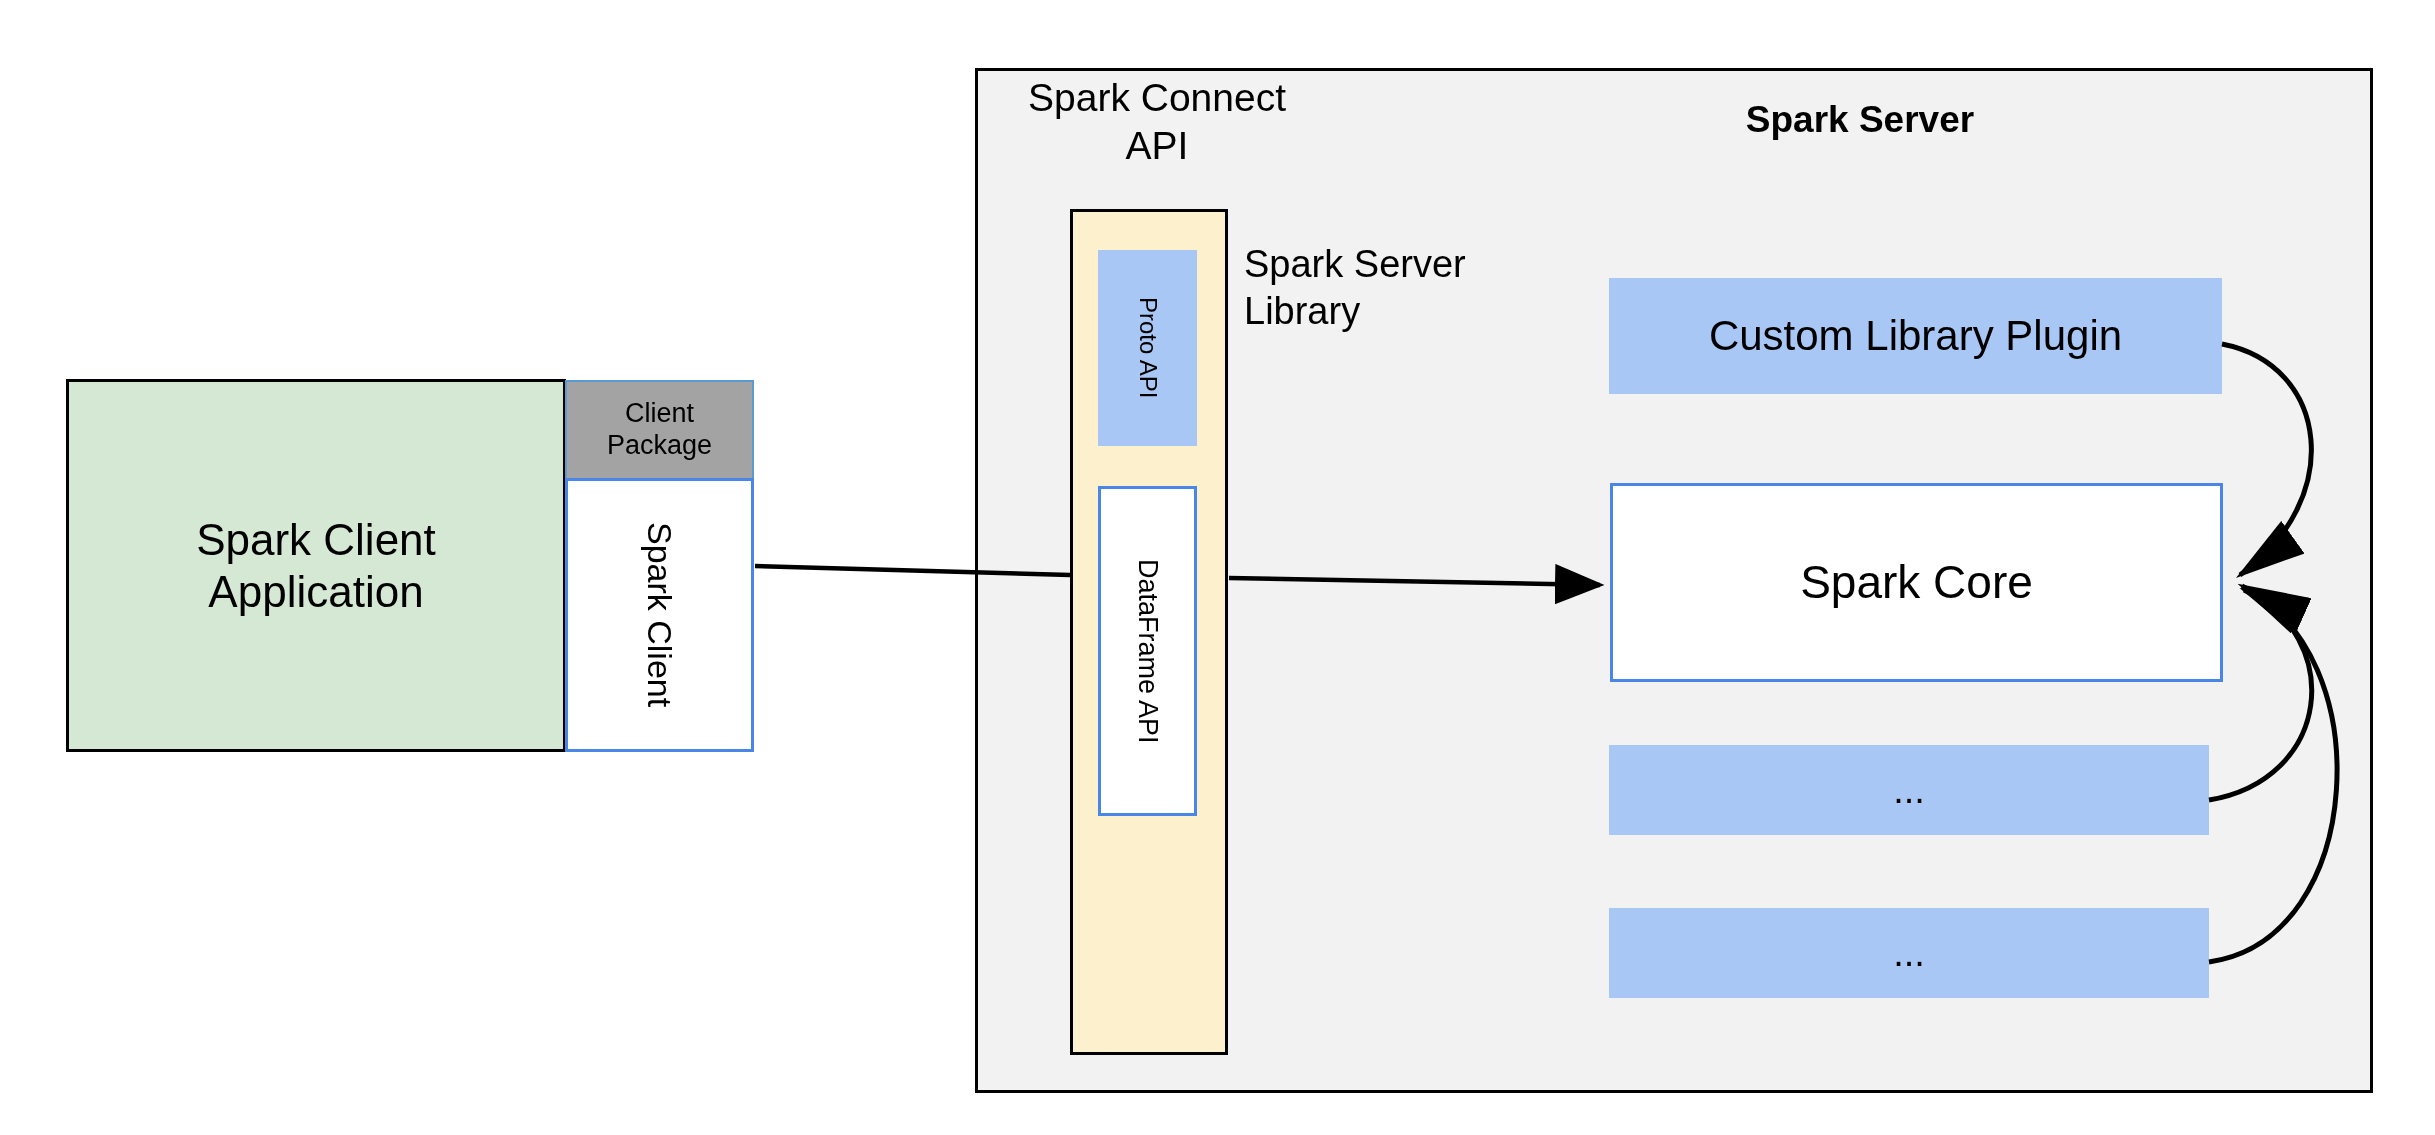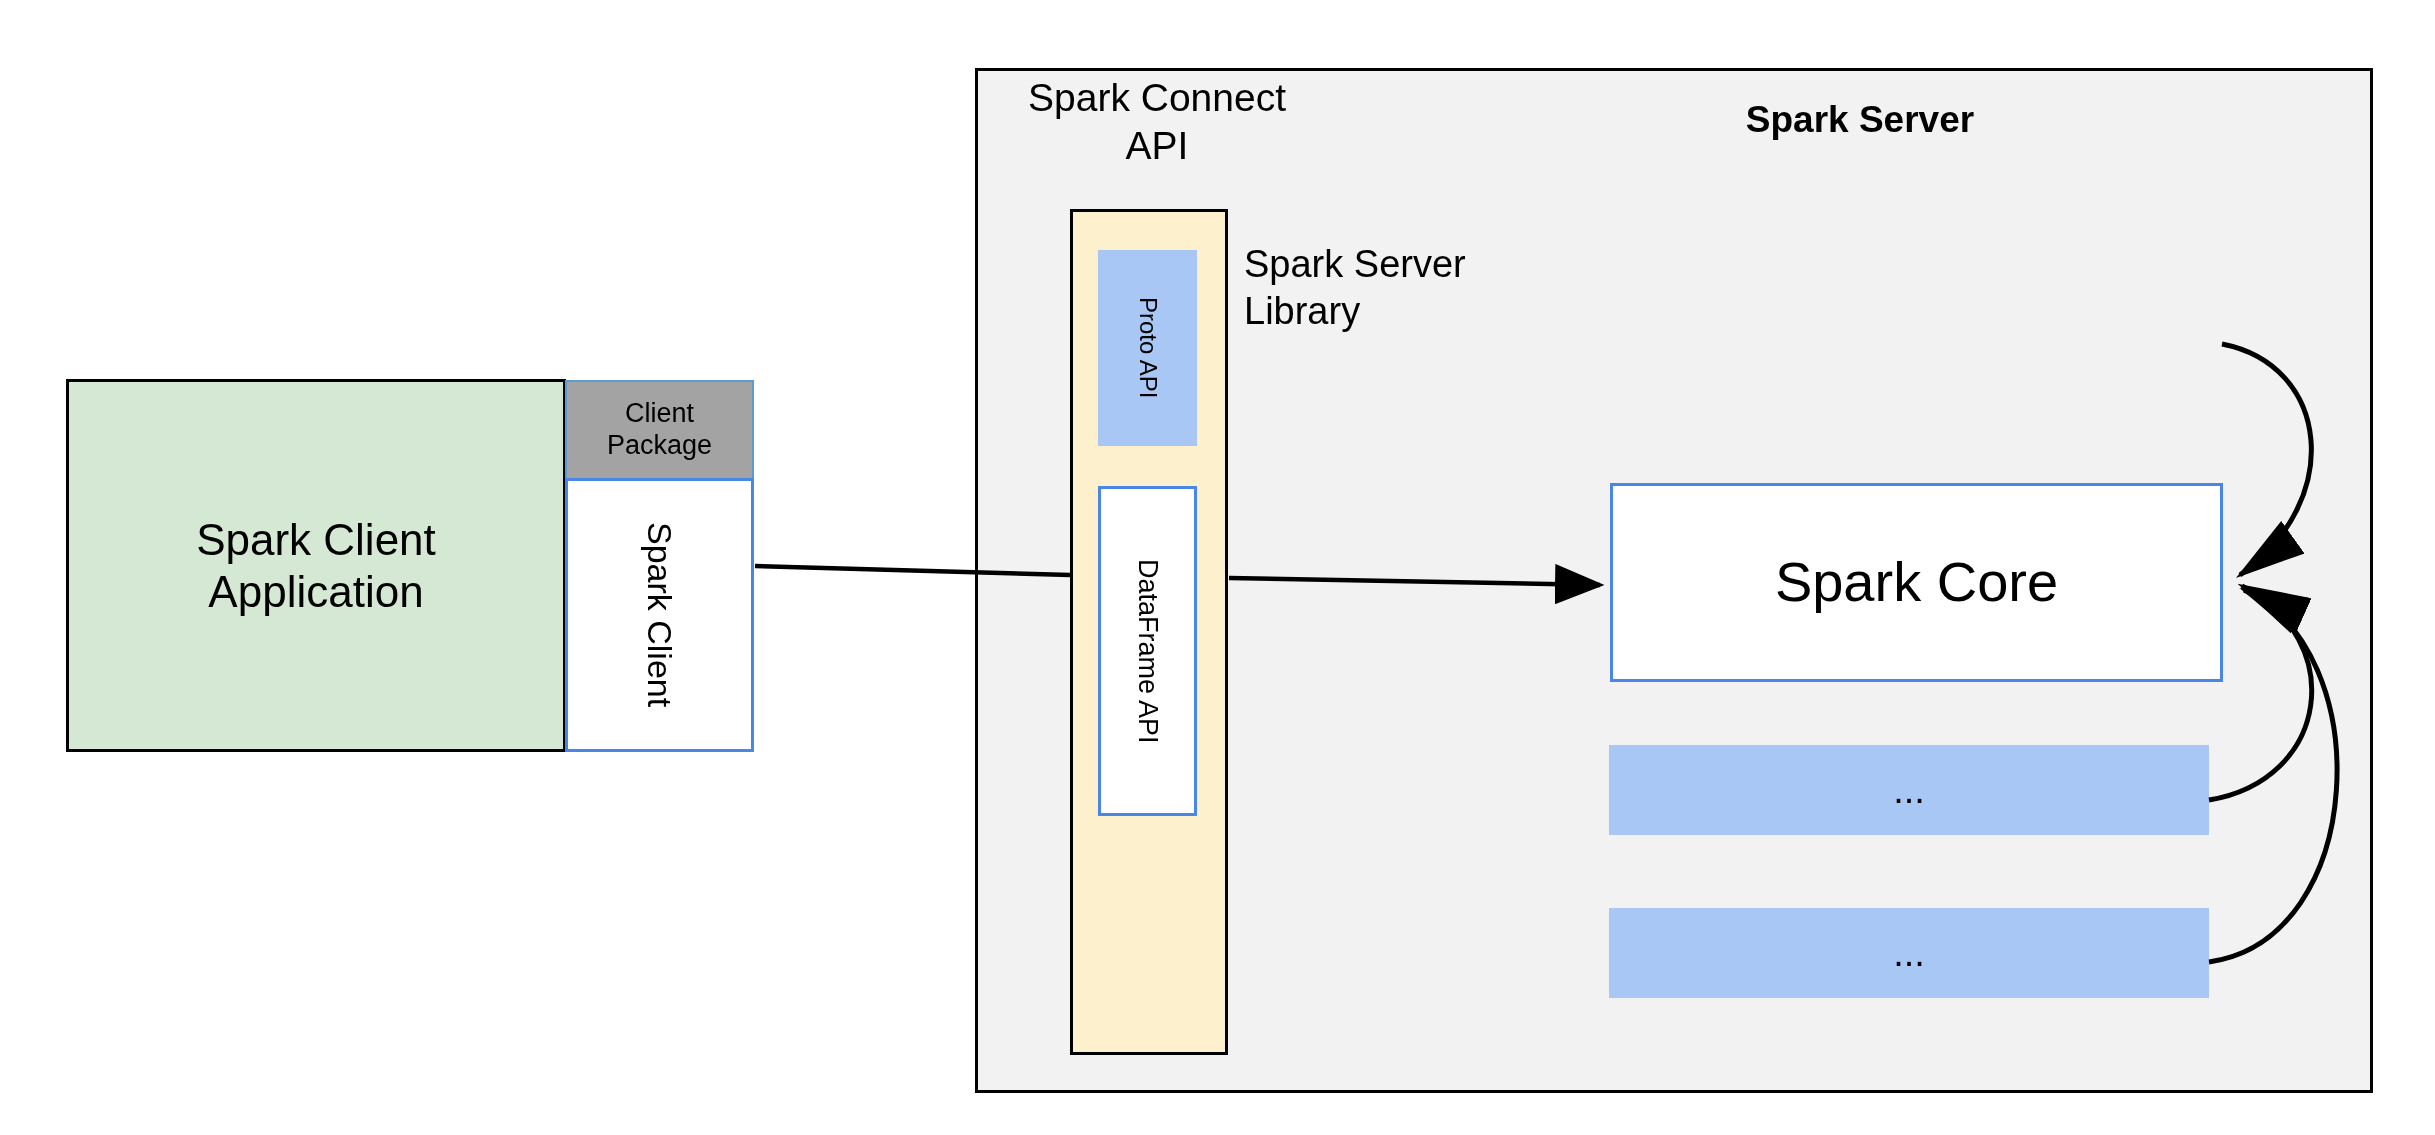--- a/index.html
+++ b/index.html
@@ -125,21 +125,21 @@
   #custom-plugin-box {
     left: 1609px; top: 278px; width: 613px; height: 116px;
     background: #A9C7F5;
     font-size: 42px;
   }
 
   #spark-core-box {
     left: 1610px; top: 483px; width: 613px; height: 199px;
     background: #ffffff;
     border: 3px solid #4A86E8;
-    font-size: 56px;
+    font-size: 46px;
   }
 
   #ellipsis-box-1 {
     left: 1609px; top: 745px; width: 600px; height: 90px;
     background: #A9C7F5;
     font-size: 38px;
   }
 
   #ellipsis-box-2 {
     left: 1609px; top: 908px; width: 600px; height: 90px;
@@ -165,20 +165,21 @@
   <div class="box" id="connect-column"></div>
 
   <div class="box center" id="proto-api-box">
     <span class="vtext">Proto API</span>
   </div>
 
   <div class="box center" id="dataframe-api-box">
     <span class="vtext">DataFrame API</span>
   </div>
 
+  <div class="box center" id="custom-plugin-box">Custom Library Plugin</div>
 
   <div class="box center" id="spark-core-box">Spark Core</div>
 
   <div class="box center" id="ellipsis-box-1">...</div>
 
   <div class="box center" id="ellipsis-box-2">...</div>
 
   <div class="box center" id="spark-connect-api-label">Spark Connect
 API</div>
 

